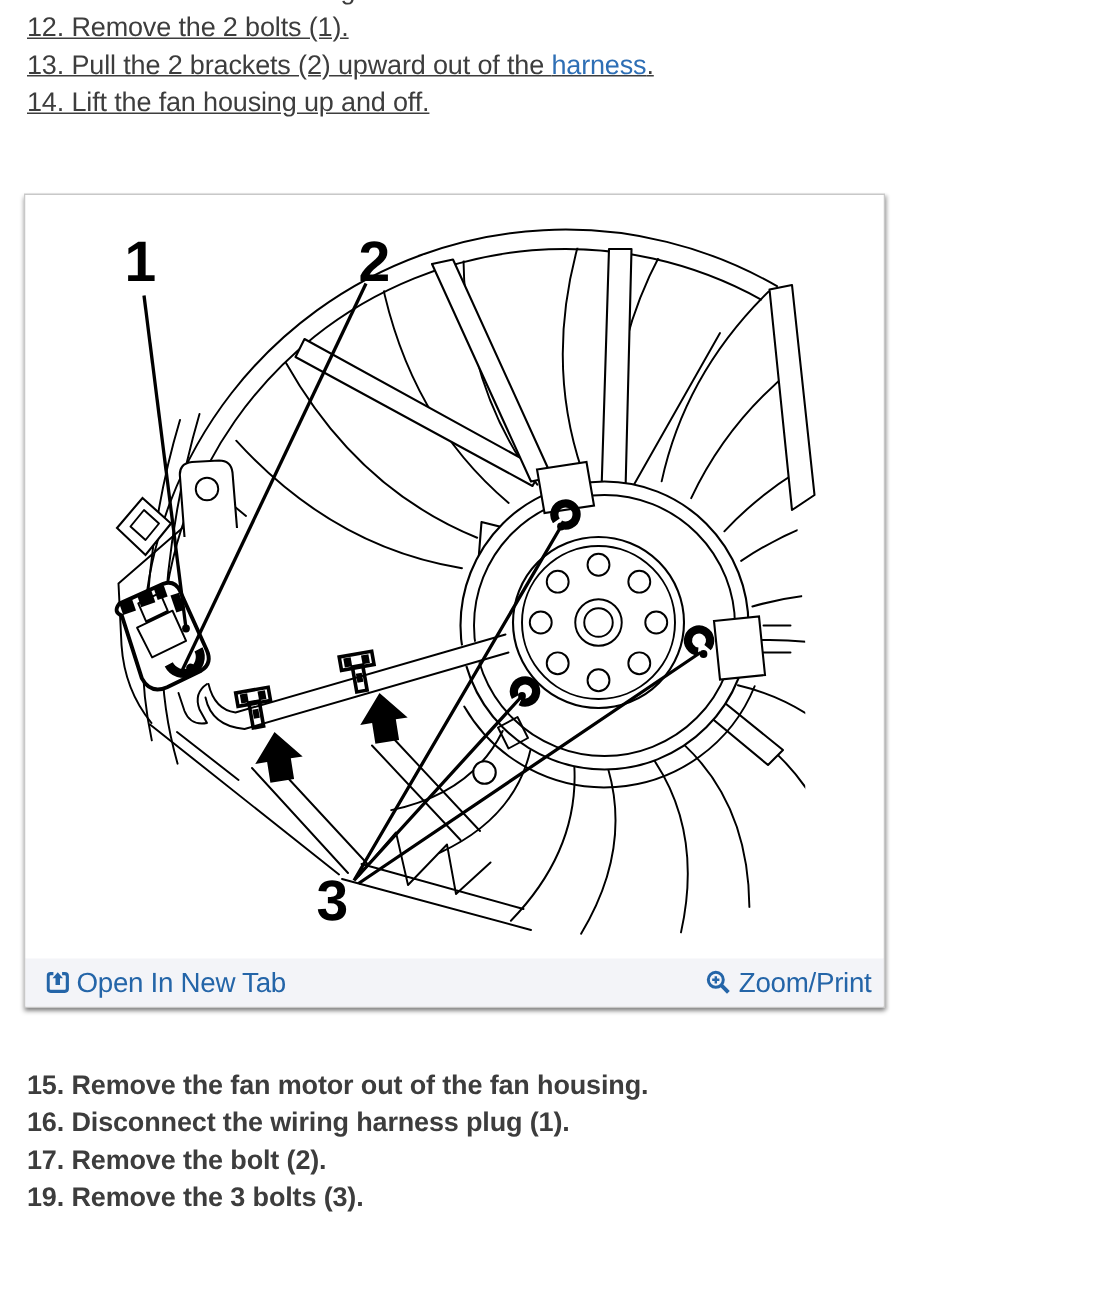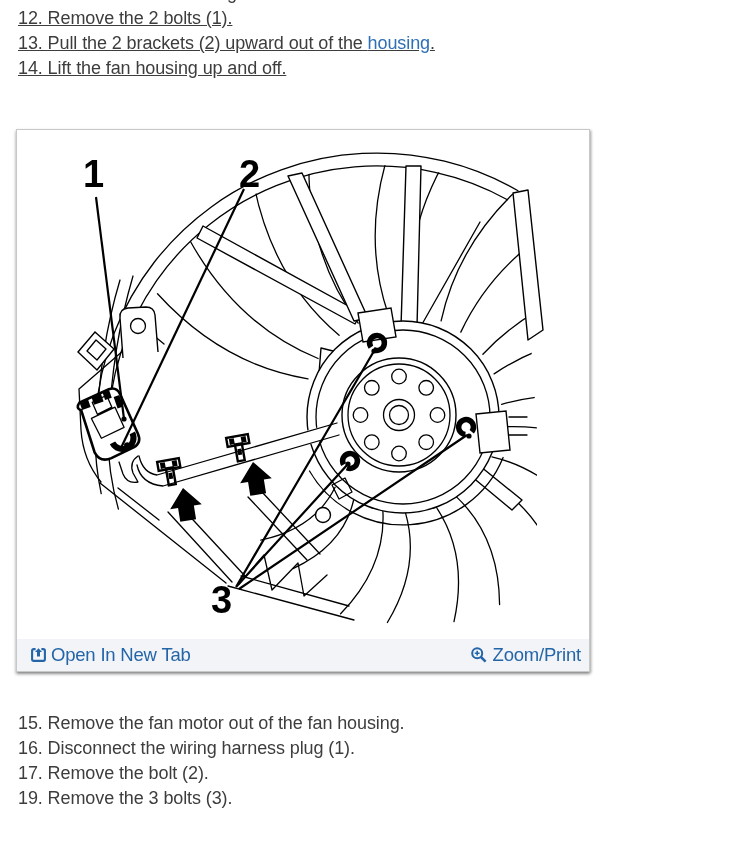--- a/index.html
+++ b/index.html
@@ -16,21 +16,21 @@
   display:flex; align-items:center; justify-content:space-between; padding:0 8px 0 14px;
   font-size:18.5px; letter-spacing:-0.2px;text-align:right; }
 .bar a { color:#2465a8; text-decoration:none; display:flex; align-items:center; }
 .bar svg { margin-right:5px; }
 </style>
 </head>
 <body>
 <div class="sliver">g</div>
 <div class="list" style="top:6px;text-decoration:underline;">
   <div>12.&nbsp;Remove the 2 bolts (1).</div>
-  <div>13.&nbsp;Pull the 2 brackets (2) upward out of the <a>housing</a>.</div>
+  <div>13.&nbsp;Pull the 2 brackets (2) upward out of the <a>harness</a>.</div>
   <div>14.&nbsp;Lift the fan housing up and off.</div>
 </div>
 <div class="imgbox">
 <svg width="572" height="509" viewBox="0 0 572 509" style="display:block;background:#fff">
       <defs>
         <clipPath id="bladeclip">
           <path d="M 98.0,370.3 A 270,270 0 0 1 486.8,66.6 L 500,62 L 514,213 L 520,300 L 520,430 L 480,509 L 230,509 Z"></path>
         </clipPath>
       </defs>
       <style>.t{fill:none;stroke:#000;stroke-width:1.3;stroke-linecap:round;stroke-linejoin:round}.l{fill:none;stroke:#000;stroke-width:2.2}.lbl{font-family:"Liberation Sans",sans-serif;font-weight:bold;font-size:38px;fill:#000}</style>
@@ -122,18 +122,18 @@
           <path d="M4.6,1.1 H2.8 C1.8,1.1 1.1,1.8 1.1,2.8 V11.2 C1.1,12.2 1.8,12.9 2.8,12.9 H12.2 C13.2,12.9 13.9,12.2 13.9,11.2 V2.8 C13.9,1.8 13.2,1.1 12.2,1.1 H10.4" fill="none" stroke="#2465a8" stroke-width="2.1"></path>
           <path d="M7.5,0.2 L11,4.1 H9 V8.6 H6 V4.1 H4 Z" fill="#2465a8"></path>
         </svg>Open In New Tab</a>
   <a><svg width="18" height="18" viewBox="0 0 18 18">
           <circle cx="7.2" cy="7.2" r="5" fill="none" stroke="#2465a8" stroke-width="2"></circle>
           <path d="M7.2,4.8 V9.6 M4.8,7.2 H9.6" stroke="#2465a8" stroke-width="1.6"></path>
           <path d="M10.8,10.8 L15.6,15.6" stroke="#2465a8" stroke-width="2.6"></path>
         </svg>Zoom/Print</a>
 </div>
 </div>
-<div class="list" style="top:711px;">
+<div class="list" style="top:711px;font-weight:bold;">
   <div>15.&nbsp;Remove the fan motor out of the fan housing.</div>
   <div>16.&nbsp;Disconnect the wiring harness plug (1).</div>
   <div>17.&nbsp;Remove the bolt (2).</div>
   <div>19.&nbsp;Remove the 3 bolts (3).</div>
 </div>
 
 </body></html>

